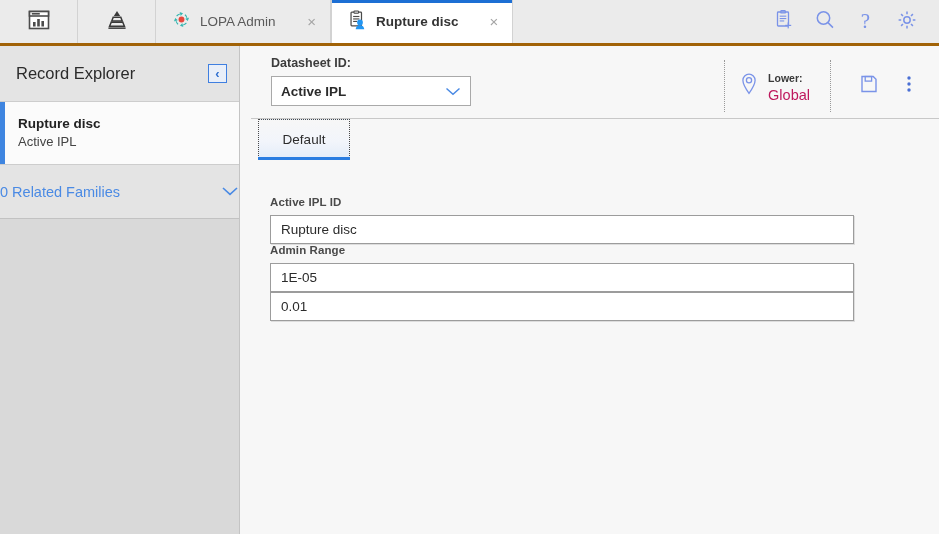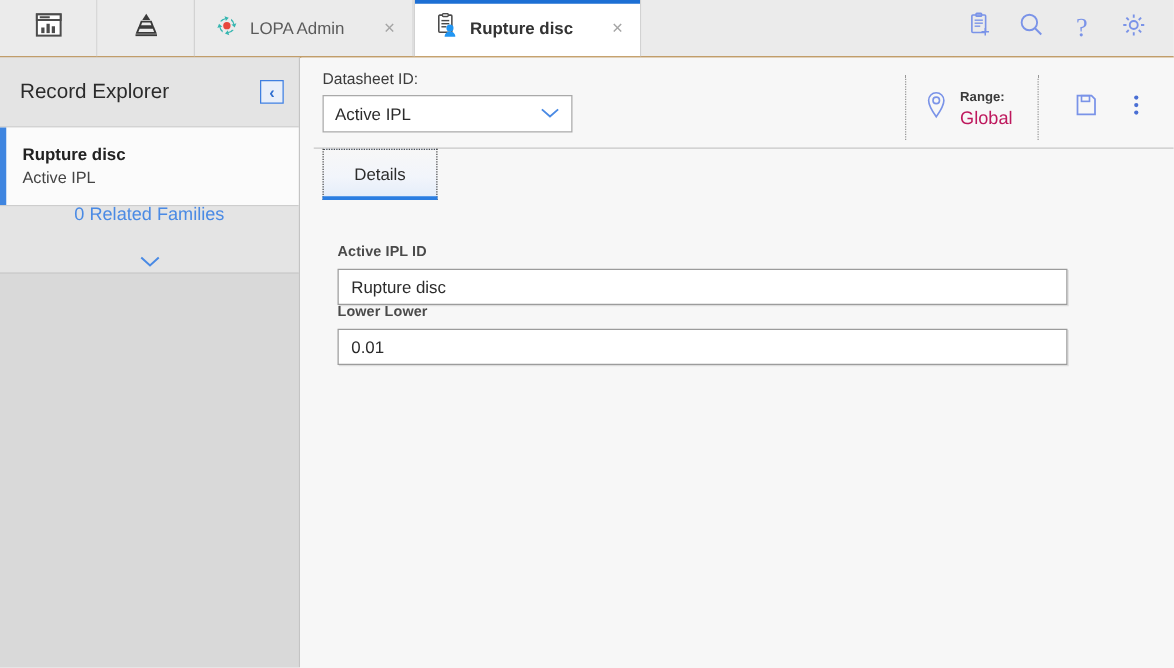--- a/index.html
+++ b/index.html
@@ -8,21 +8,21 @@
     font-family: "Liberation Sans", sans-serif;
     background: #f7f7f7;
     overflow: hidden;
   }
   #app { position: relative; width: 939px; height: 534px; background: #f7f7f7; }
 
   
   .topbar {
     position: absolute; left: 0; top: 0; width: 939px; height: 46px;
     background: #ebebeb;
-    border-bottom: 1px solid #a16207;
+    border-bottom: 3px solid #a16207;
     display: flex; align-items: stretch;
   }
   .tb-icon-btn {
     width: 78px; display: flex; align-items: center; justify-content: center;
     border-right: 1px solid #d2d2d2;
     cursor: pointer; background: #ebebeb;
   }
   .tab {
     position: relative;
     display: flex; align-items: center; gap: 9px;
@@ -83,40 +83,39 @@
     border-bottom: 1px solid #cdcdcd;
   }
   .sb-record::before {
     content:""; position:absolute; left:0; top:0; bottom:0; width:5px; background:#3f85e0;
   }
   .sb-rec-title { font-size: 13.5px; font-weight: bold; color: #222222; }
   .sb-rec-sub { font-size: 13px; color: #444444; margin-top: 3px; }
   .sb-related {
     background: #e4e4e4;
     height: 54px;
-    display: flex; align-items: center; justify-content: center; gap: 22px;
+    display: flex; align-items: center; justify-content: space-between; gap: 22px;
     border-bottom: 1px solid #c2c2c2;
     cursor: pointer;
-    flex-direction: column;
   }
   .sb-related-label { font-size: 14.5px; color: #4a8ae4; }
   .sb-rest { background: #d9d9d9; height: 100%; }
 
   
   .main {
     position: absolute; left: 241px; top: 46px; width: 698px; height: 488px;
     background: #f7f7f7;
   }
   .ds-header {
     position: relative;
     height: 72px;
     display: flex; align-items: flex-start;
     padding: 10px 0 0 0;
   }
-  .ds-left { padding-left: 17px; }
+  .ds-left { padding-left: 30px; font-weight: bold; }
   .ds-label { font-size: 12.5px; color: #3c3c3c; margin-bottom: 6px; }
   .ds-select {
     width: 200px; height: 30px;
     background: #ffffff; border: 1px solid #a9a9a9;
     display: flex; align-items: center; padding: 0 9px;
     cursor: pointer;
   }
   .ds-select-value { font-size: 13.5px; color: #2b2b2b; }
   .ds-select-caret { margin-left: auto; }
   .ds-right {
@@ -318,21 +317,21 @@
       <div class="ds-right">
         <div class="vdiv"></div>
         <div class="site-block">
           <span>
             <svg width="20" height="24" viewBox="0 0 20 24">
               <path d="M10 2.2c-3.4 0-6.1 2.7-6.1 6.1 0 4.4 6.1 13.1 6.1 13.1s6.1-8.7 6.1-13.1c0-3.4-2.7-6.1-6.1-6.1z" fill="none" stroke="#7a93e8" stroke-width="1.3"></path>
               <circle cx="10" cy="8.3" r="2.6" fill="none" stroke="#7a93e8" stroke-width="1.3"></circle>
             </svg>
           </span>
           <span>
-            <span class="site-text-title">Range:</span><br>
+            <span class="site-text-title">Lower:</span><br>
             <span class="site-text-val">Global</span>
           </span>
         </div>
         <div class="vdiv"></div>
         <div class="hdr-actions">
           <div class="act">
             <span>
               <svg width="22" height="22" viewBox="0 0 22 22">
                 <path d="M4 3.5h11.2L18 6.3V18.5H4z" fill="none" stroke="#7a93e8" stroke-width="1.4"></path>
                 <rect x="7.2" y="3.5" width="6.4" height="4.6" fill="none" stroke="#7a93e8" stroke-width="1.3"></rect>
@@ -349,33 +348,34 @@
             </span>
           </div>
         </div>
       </div>
     </div>
 
     <div class="hr"></div>
 
     <div class="tabs-row">
       <div class="dtab">
-        <span>Details</span>
+        <span>Default</span>
       </div>
     </div>
 
     <div class="form">
 
       <div class="field">
         <div class="field-label">Active IPL ID</div>
         <div class="field-input">Rupture disc</div>
       </div>
 
       <div class="field">
-        <div class="field-label">Lower Lower</div>
+        <div class="field-label">Admin Range</div>
+        <div class="field-input">1E-05</div>
       </div>
 
 
       <div class="field">
         <div class="field-input">0.01</div>
       </div>
 
     </div>
   </div>
 </div>

